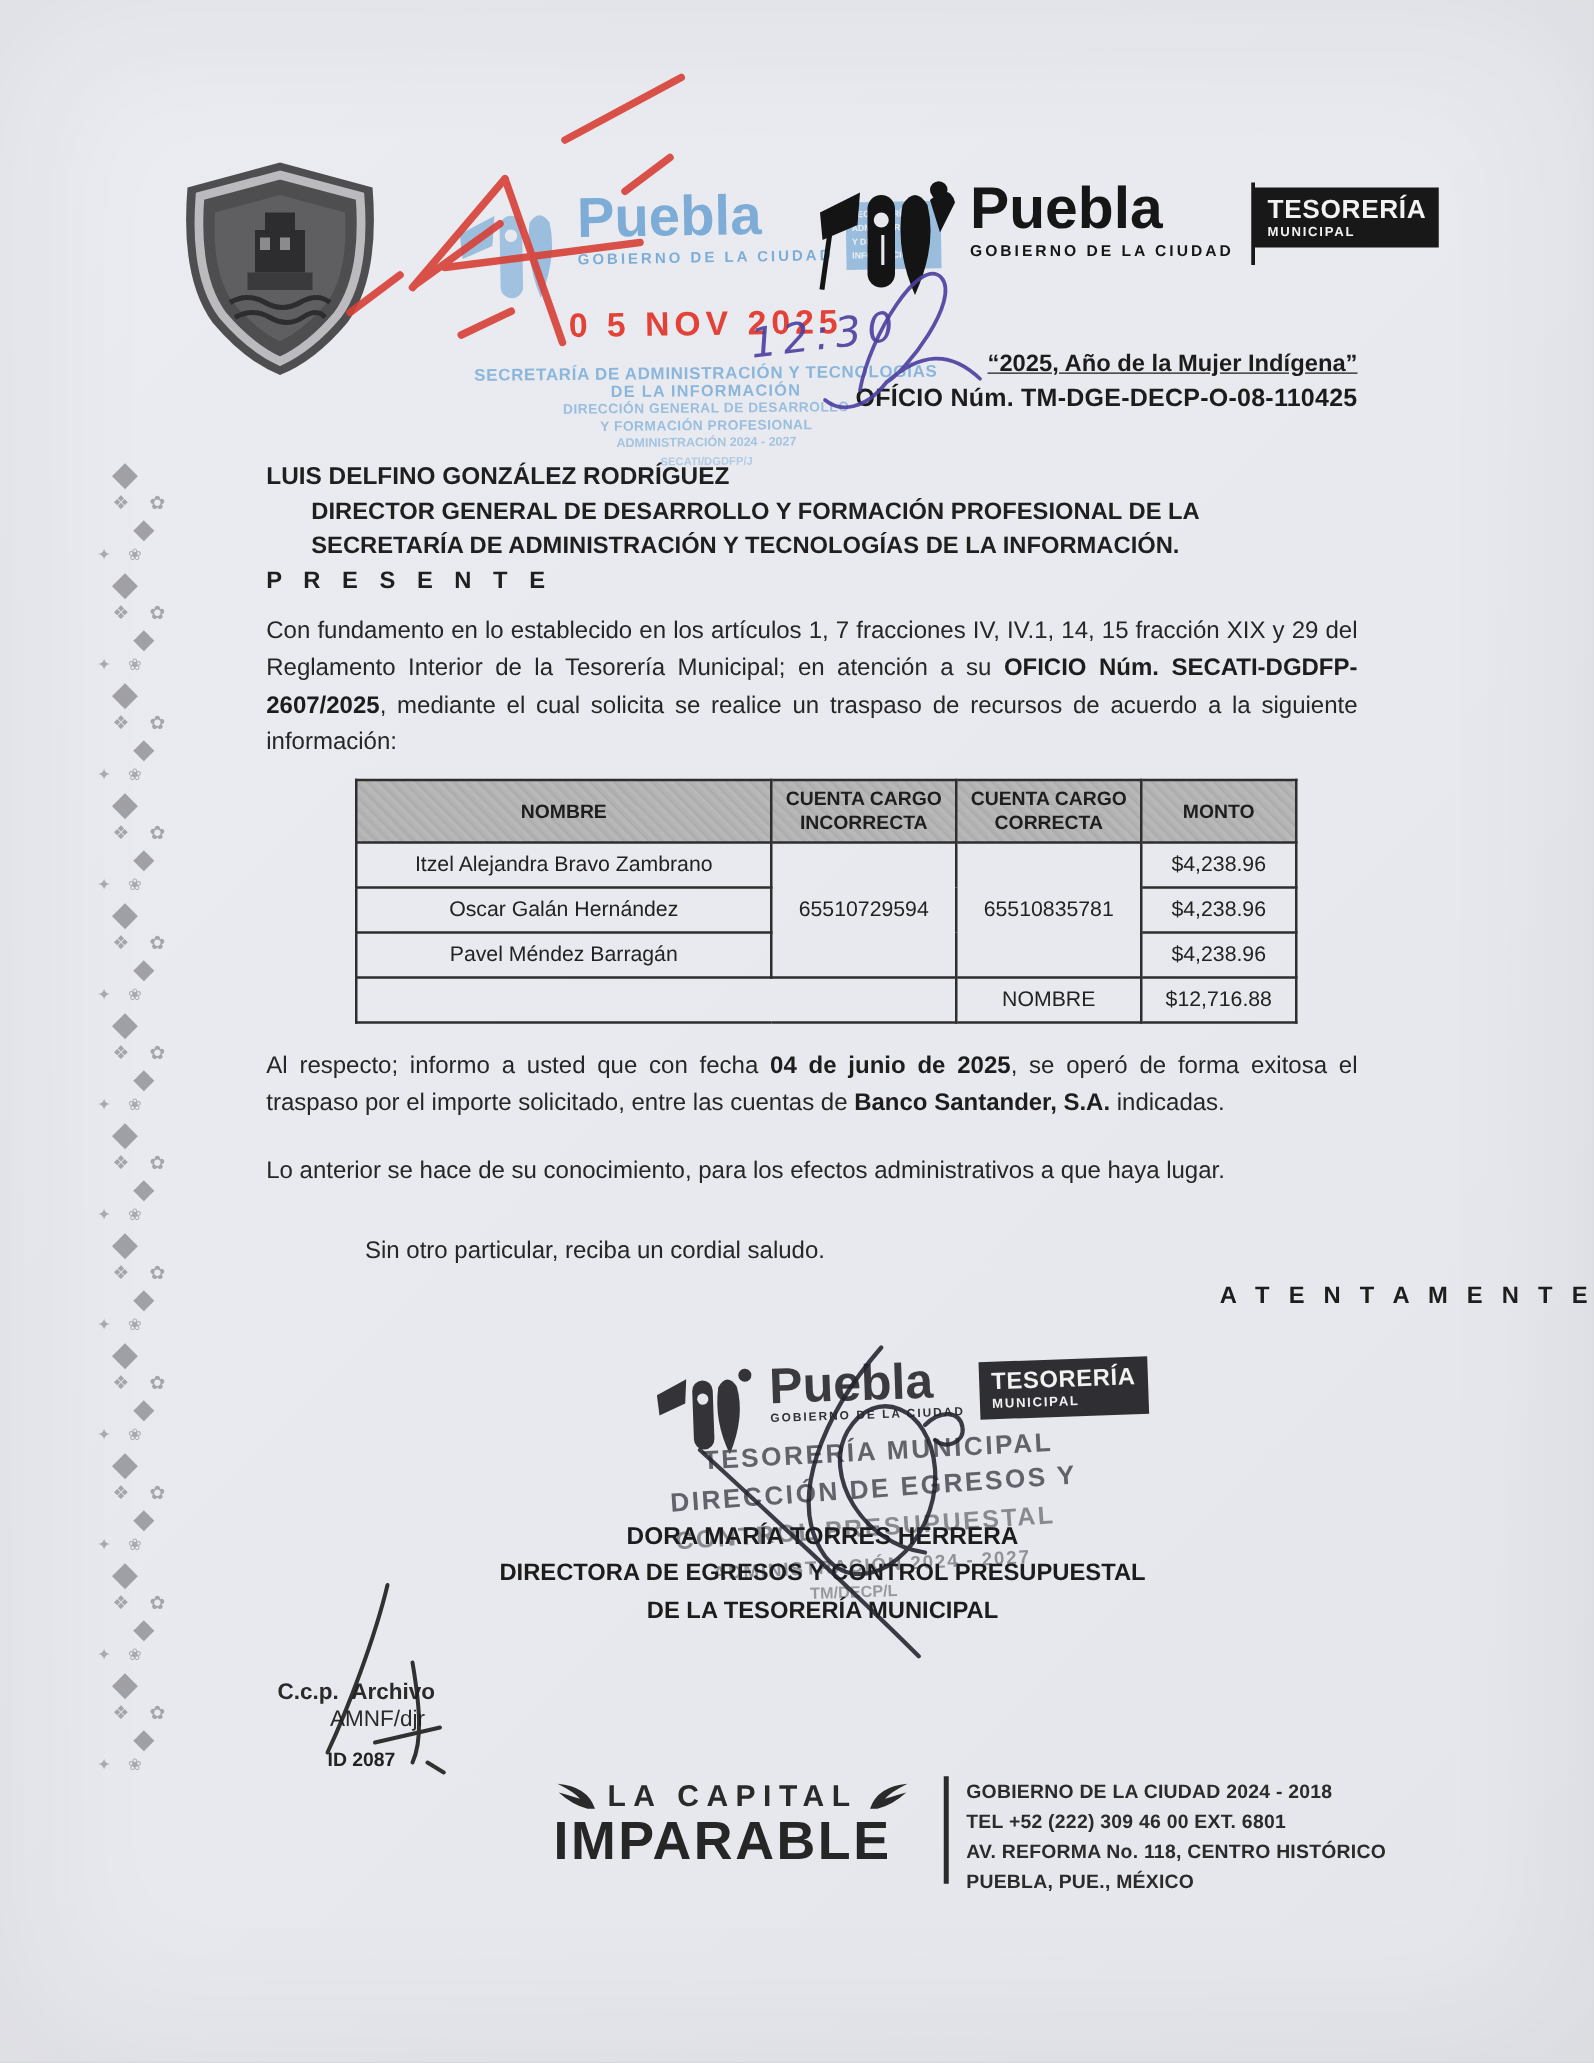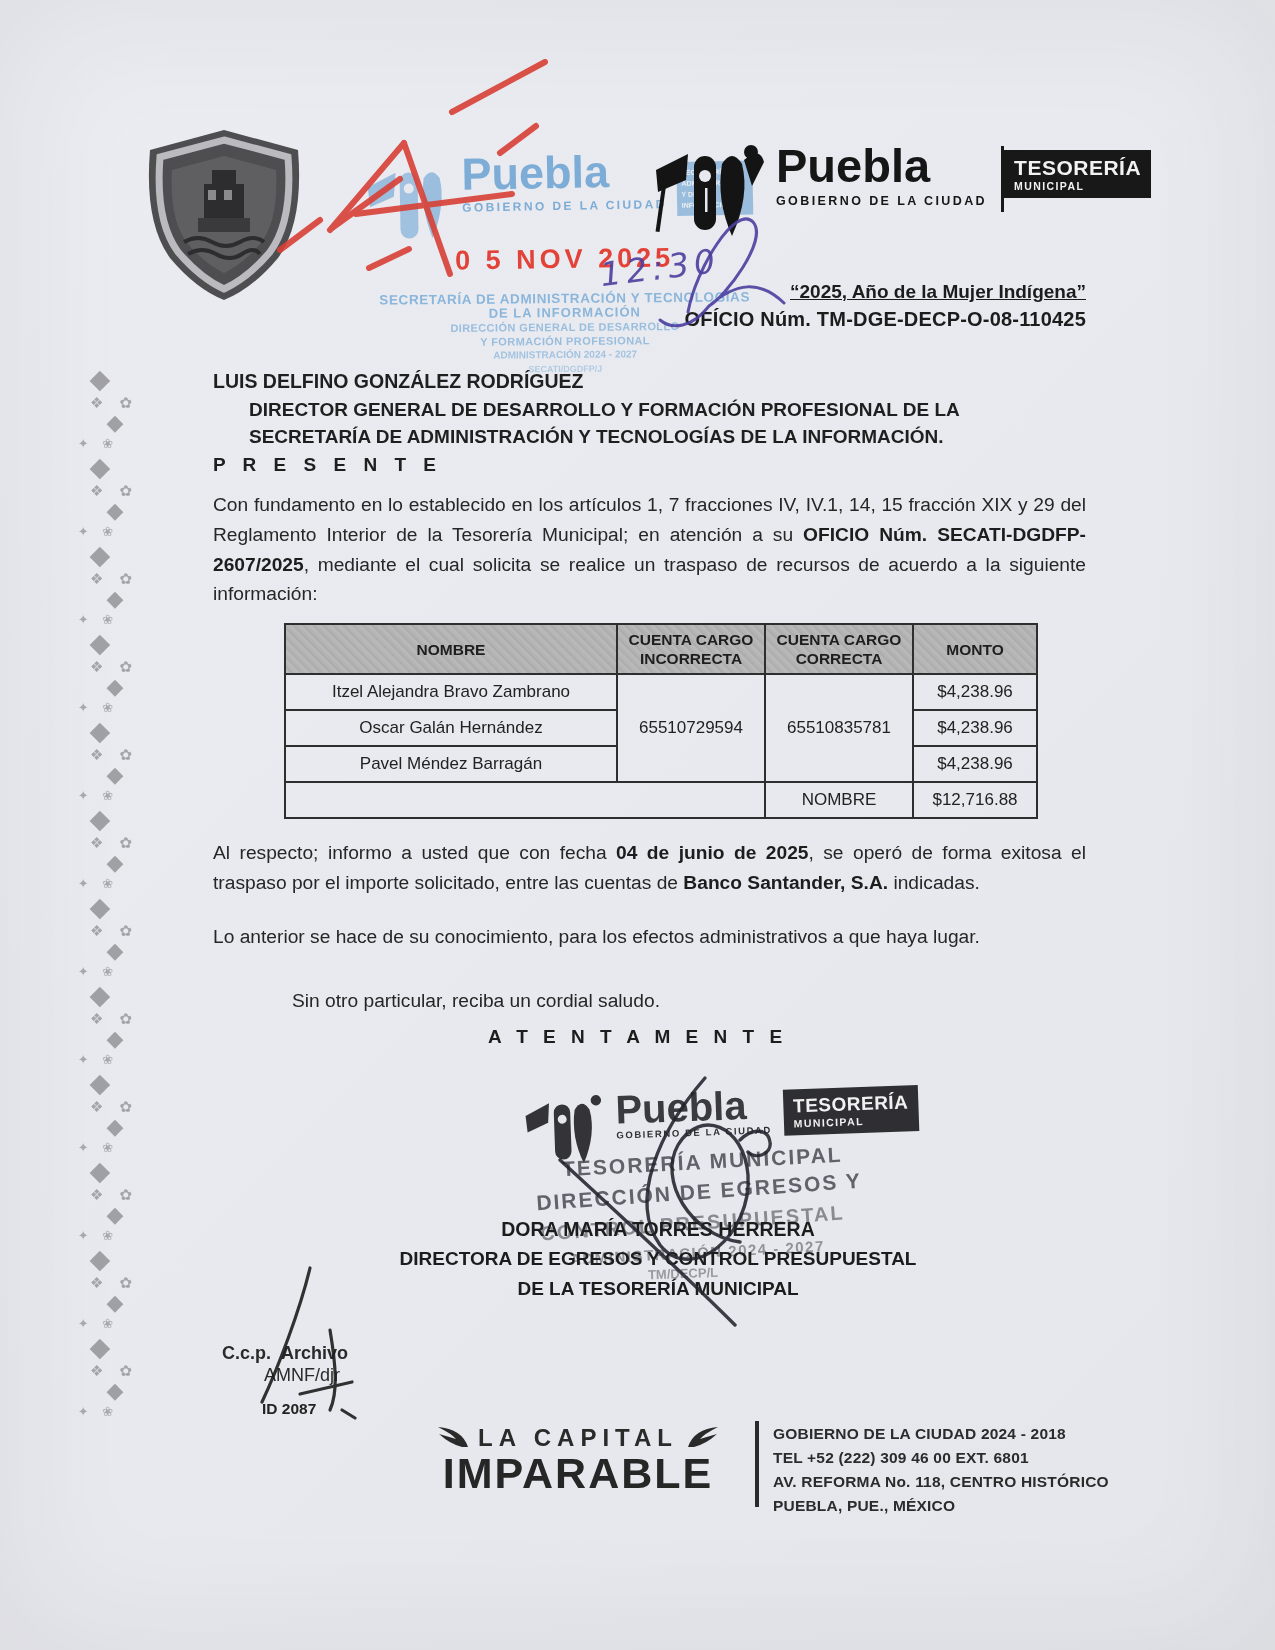--- a/index.html
+++ b/index.html
@@ -44,21 +44,21 @@
   table.tt td,table.tt th{border:2.5px solid #2e2e2e;text-align:center;vertical-align:middle;padding:0 4px;}
   table.tt th{
     height:48px;font-size:15.5px;font-weight:800;line-height:19px;color:#1e1e1e;
     background:repeating-linear-gradient(45deg,#b8b8b8 0 3px,#adadad 3px 5px,#b3b3b3 5px 7px);
   }
   table.tt td{height:34px;font-weight:500;}
   td.noborder{border:none;background:transparent;}
   td.totLbl{font-weight:800;}
   td.totAmt{font-weight:800;}
   
-  .closeLine{width:100%;left:0;text-align:center;color:#1d1d1d;}
+  .closeLine{width:100%;left:0;text-align:right;color:#1d1d1d;}
   .atent{font-size:19px;font-weight:800;letter-spacing:5px;}
   .placeDate{font-size:19.5px;font-weight:800;}
   .sigStamp{transform:rotate(-2deg);opacity:.93;}
   .sigStamp .wordmark{color:#242428;opacity:.95;}
   .sigStamp .tagline{color:#242428;font-size:9.5px;letter-spacing:1.6px;}
   .sigStamp .deptBox{background:#212126;}
   .arcLine{color:#4b4b54;font-weight:600;white-space:nowrap;opacity:.85;}
   .sigName{font-size:19.5px;font-weight:800;color:#1c1c1c;white-space:nowrap;}
   .sigTitle{font-size:19px;font-weight:800;color:#1c1c1c;white-space:nowrap;}
   
@@ -311,21 +311,21 @@
   <div class="abs sigTitle" style="left:0;width:1316px;text-align:center;top:1248px;">DIRECTORA DE EGRESOS Y CONTROL PRESUPUESTAL</div>
   <div class="abs sigTitle" style="left:0;width:1316px;text-align:center;top:1278px;">DE LA TESORERÍA MUNICIPAL</div>
 
   <div class="abs ccp" style="left:222px;top:1342px;">
     <div><span class="lbl">C.c.p.</span>&nbsp;&nbsp;<span class="rcp">Archivo</span></div>
     <div style="padding-left:42px;">AMNF/djr</div>
   </div>
   <div class="abs ccpId" style="left:262px;top:1400px;">ID 2087</div>
 
   <div class="abs" style="left:428px;top:1424px;width:300px;text-align:center;">
-    <div style="display:flex;align-items:center;justify-content:center;gap:8px;">
+    <div style="display:flex;align-items:center;justify-content:flex-end;gap:8px;">
       <svg width="34" height="26" viewBox="0 0 34 26" style="transform:scaleX(-1);">
         <path d="M2 22 Q8 4 32 2 Q18 9 14 14 Q24 11 31 9 Q20 19 8 22 Z" fill="#2a2a2a"></path>
       </svg>
       <span class="slogan1">LA CAPITAL</span>
       <svg width="34" height="26" viewBox="0 0 34 26">
         <path d="M2 22 Q8 4 32 2 Q18 9 14 14 Q24 11 31 9 Q20 19 8 22 Z" fill="#2a2a2a"></path>
       </svg>
     </div>
     <div class="slogan2">IMPARABLE</div>
   </div>

